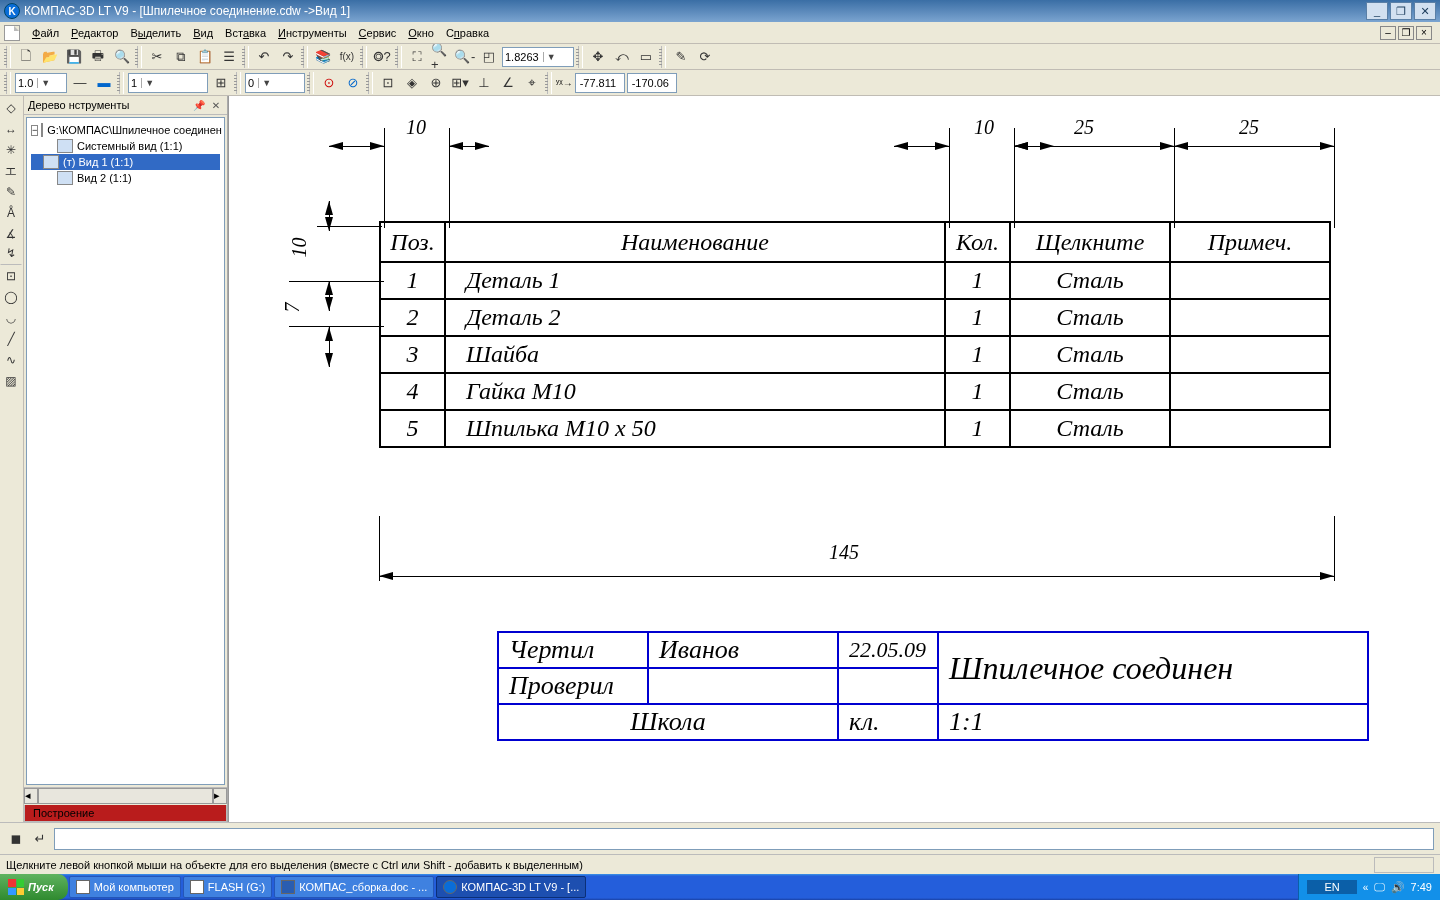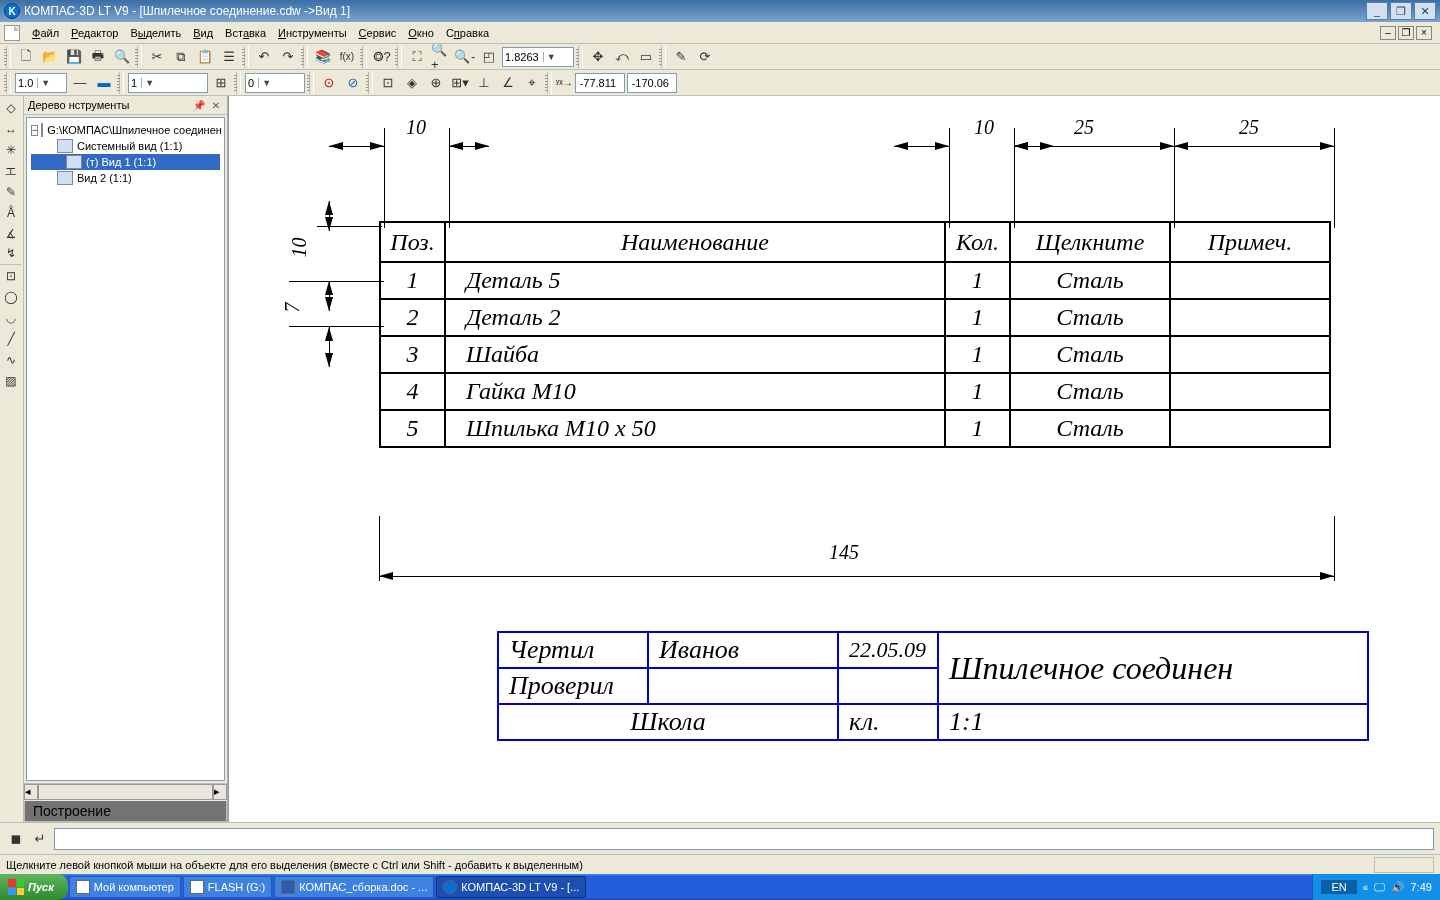--- a/index.html
+++ b/index.html
@@ -40,21 +40,21 @@
 .treehdr .spacer{flex:1;}
 .treehdr .pbtn{width:14px;height:14px;font-size:10px;display:flex;align-items:center;justify-content:center;margin-left:2px;color:#555;}
 .treebody { flex:1; background:#fff; border:1px solid #7f9db9; margin:2px; padding:4px; font-size:11px; overflow:hidden;}
 .tnode { display:flex; align-items:center; padding:1px 0; white-space:nowrap;}
 .tnode.sel{background:#316ac5;color:#fff;}
 .twister{width:11px;height:11px;border:1px solid #888;margin-right:3px;display:flex;align-items:center;justify-content:center;font-size:9px;line-height:1;}
 .ticon{width:16px;height:14px;border:1px solid #888;background:#cfe0f4;margin-right:4px;display:inline-block;}
 .ticon.doc{background:#fff;}
 .treebot { display:flex; height:18px; background:#ece9d8;border-top:1px solid #bbb;}
 .treebot .sb{height:16px;border:1px solid #999;background:#e8e6dd;}
-.treetab { background:#737373; padding:2px 8px; border:1px solid #bbb; border-top:none;font-size:14px;}
+.treetab { background:#b91c1c; padding:2px 8px; border:1px solid #bbb; border-top:none;font-size:11px;}
 
 .canvas { flex:1; background:#fff; position:relative; overflow:hidden; border-left:1px solid #999;}
 .drawing { position:absolute; left:0; top:0; width:100%; height:100%; font-family: 'Times New Roman', serif; font-style:italic; }
 
 
 .dimtext{position:absolute;font-size:20px;font-style:italic;}
 .dimline{position:absolute;background:#000;}
 .arrowL::before{content:"";position:absolute;left:0;top:-4px;border-right:14px solid #000;border-top:4px solid transparent;border-bottom:4px solid transparent;}
 .arrowR::after{content:"";position:absolute;right:0;top:-4px;border-left:14px solid #000;border-top:4px solid transparent;border-bottom:4px solid transparent;}
 .arrowT::before{content:"";position:absolute;top:0;left:-4px;border-bottom:14px solid #000;border-left:4px solid transparent;border-right:4px solid transparent;}
@@ -225,21 +225,21 @@
     <div class="treebody">
       <div class="tnode">
           <span class="twister">−</span>
           <span class="ticon doc"></span>
           <span>G:\КОМПАС\Шпилечное соединен</span>
         </div>
       <div class="tnode" style="padding-left:26px;">
           <span class="ticon"></span>
           <span>Системный вид (1:1)</span>
         </div>
-      <div class="tnode sel" style="padding-left:35px;text-align:right;">
+      <div class="tnode sel" style="padding-left:12px;text-align:right;">
           <span class="ticon"></span>
           <span>(т) Вид 1 (1:1)</span>
         </div>
       <div class="tnode" style="padding-left:26px;">
           <span class="ticon"></span>
           <span>Вид 2 (1:1)</span>
         </div>
     </div>
     <div class="treebot">
       <div class="sb" style="width:14px;">◂</div>
@@ -286,21 +286,21 @@
         <tbody>
             <tr class="hr">
           <td style="width:65px;">Поз.</td>
           <td style="width:500px;">Наименование</td>
           <td style="width:65px;">Кол.</td>
           <td style="width:160px;">Щелкните</td>
           <td style="width:160px;">Примеч.</td>
         </tr>
         <tr class="dr">
               <td>1</td>
-              <td class="name">Деталь 5</td>
+              <td class="name">Деталь 1</td>
               <td>1</td>
               <td>Сталь</td>
               <td></td>
             </tr>
         <tr class="dr">
               <td>2</td>
               <td class="name">Деталь 2</td>
               <td>1</td>
               <td>Сталь</td>
               <td></td>
@@ -390,19 +390,19 @@
     </div>
   <div class="tbitem">
       <span class="ico" style="background:#2a5db0;"></span>
       <span>КОМПАС_сборка.doc - ...</span>
     </div>
   <div class="tbitem active">
       <span class="ico" style="background:#0a6dd8;border-radius:50%;"></span>
       <span>КОМПАС-3D LT V9 - [...</span>
     </div>
   <div class="tray">
-    <span style="background:#0b5fa8;padding:1px 10px;">EN</span>
+    <span style="background:#0b5fa8;padding:1px 17px;">EN</span>
     <span class="chev">«</span>
     <span>🖵</span>
     <span>🔊</span>
     <span>7:49</span>
   </div>
 </div>
 
 </body></html>

